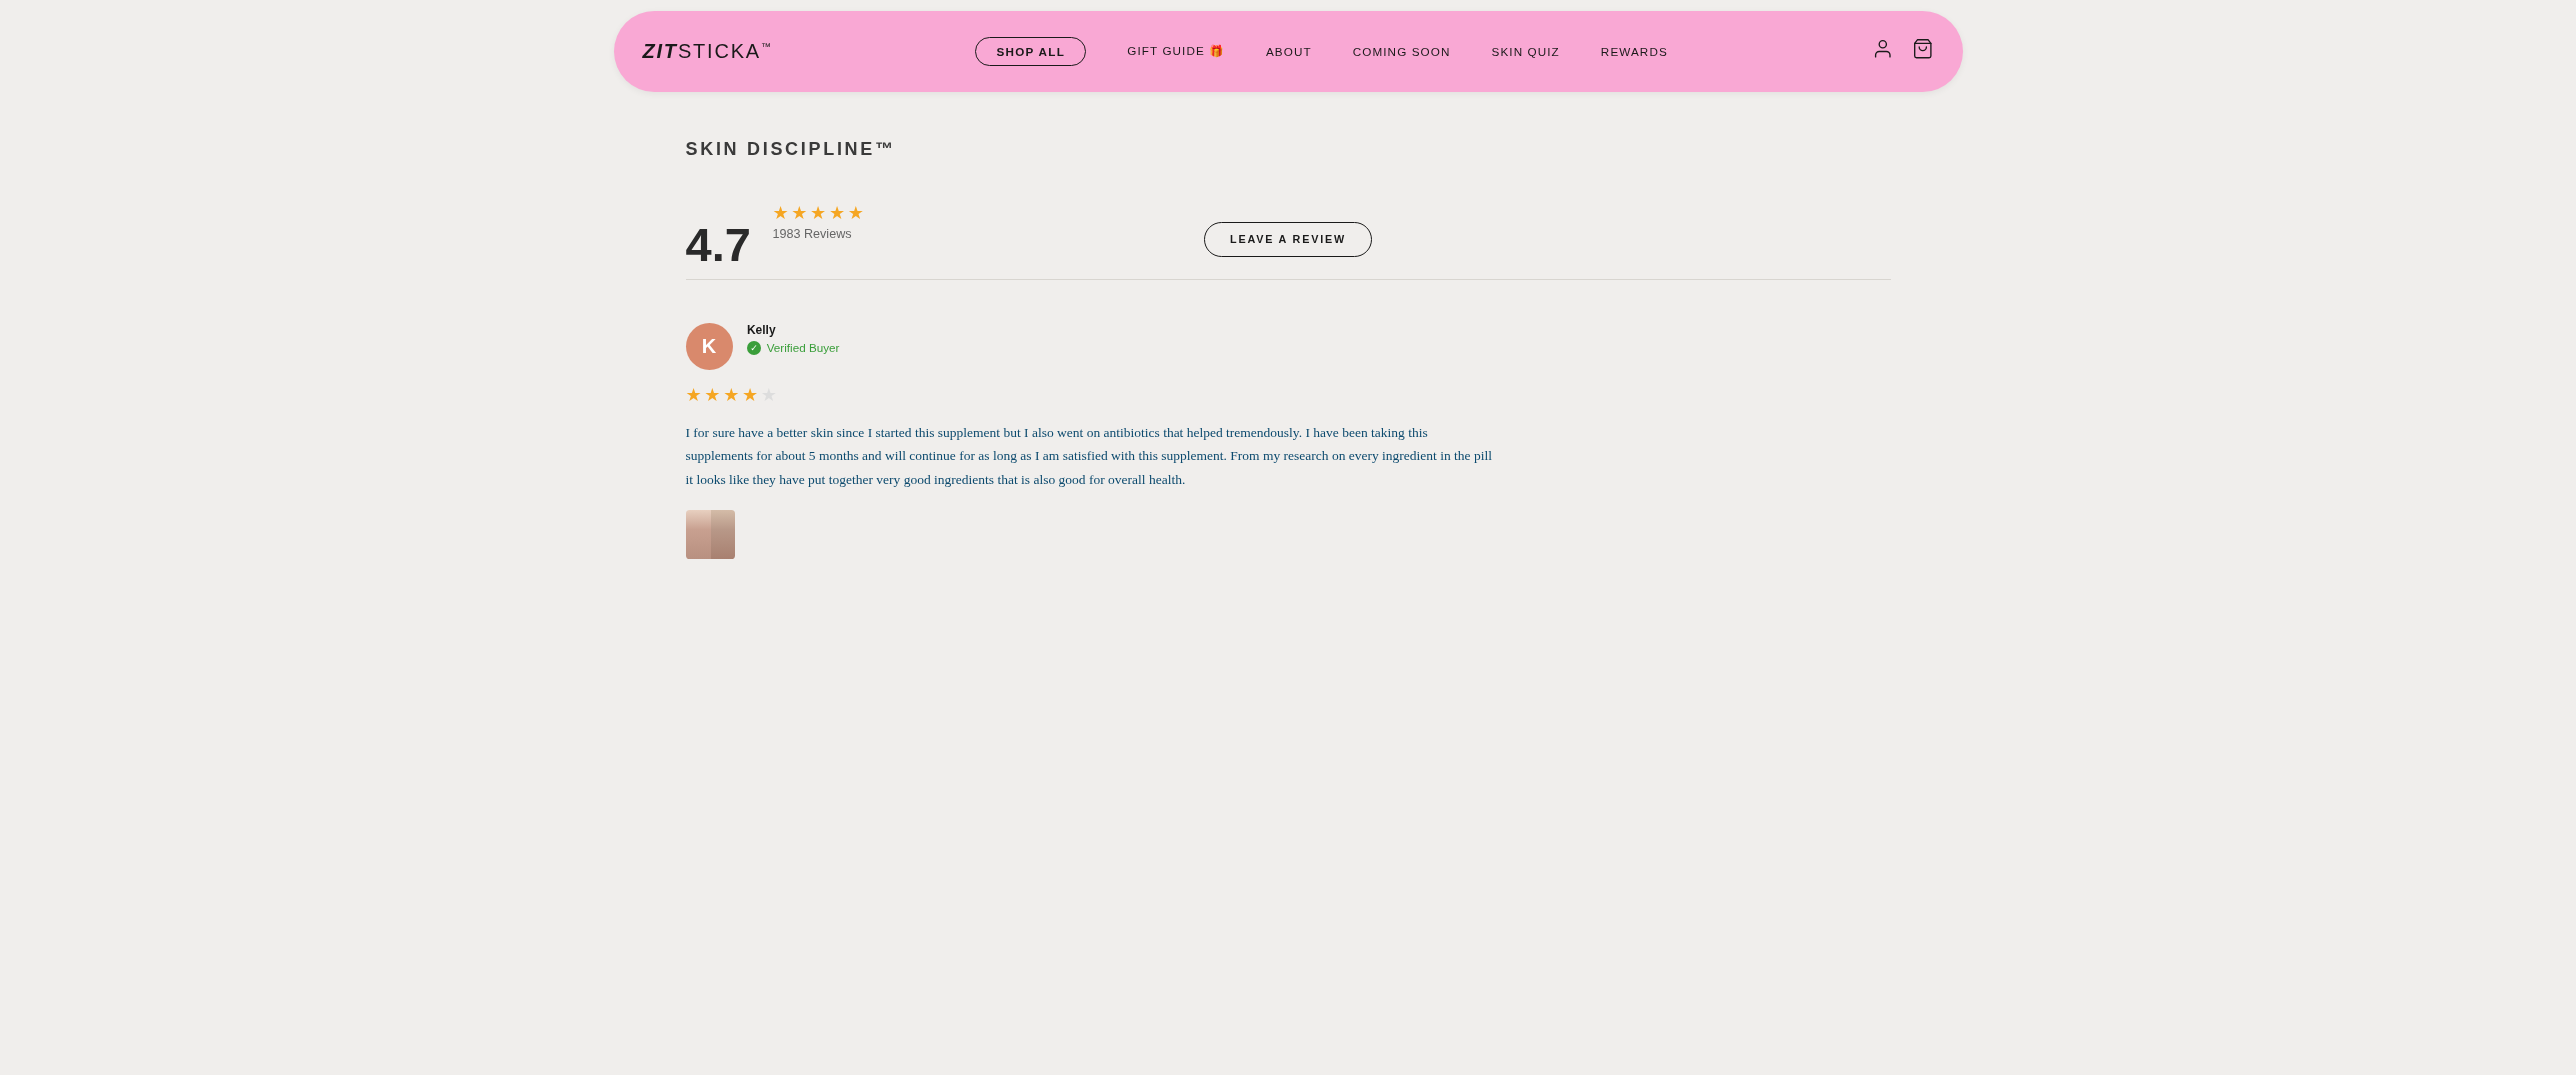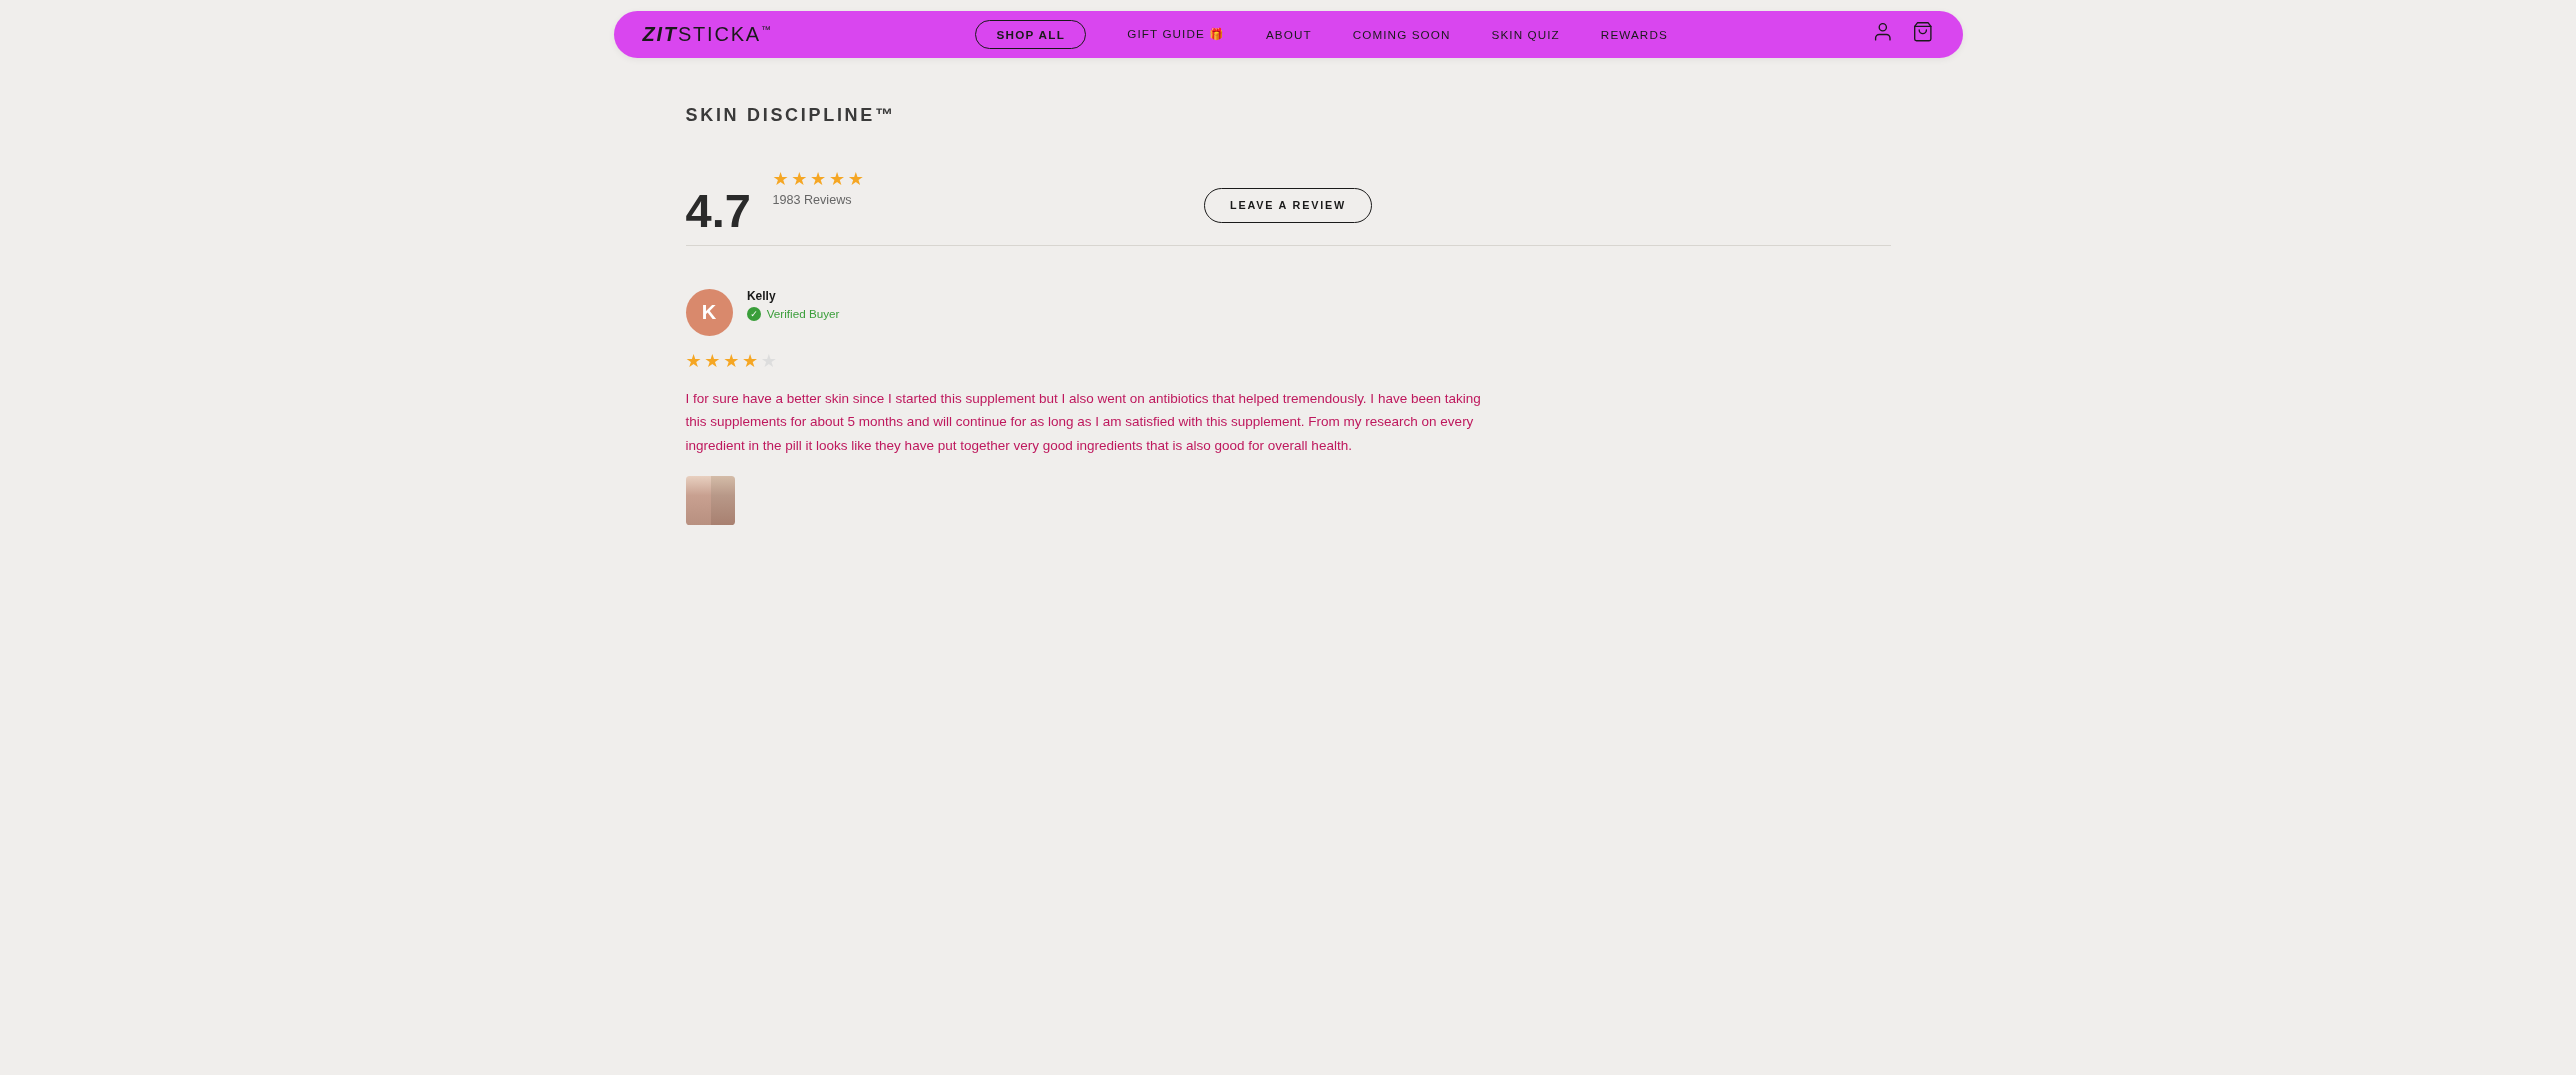--- a/index.html
+++ b/index.html
@@ -13,23 +13,23 @@
       font-family: -apple-system, BlinkMacSystemFont, 'Segoe UI', Helvetica, Arial, sans-serif;
       min-height: 100vh;
     }
 
     .header-wrapper {
       padding: 10.8px 18px;
       background: #f0eeec;
     }
 
     .header {
-      background: #d946ef;
+      background: #f9a8d4;
       border-radius: 45px;
-      padding: 9px 29px;
+      padding: 26px 29px;
       display: flex;
       align-items: center;
       justify-content: space-between;
       box-shadow: 0 1.8px 7.2px rgba(0,0,0,0.06);
       max-width: 1349px;
       margin: 0 auto;
     }
 
     .logo {
       font-size: 20px;
@@ -237,24 +237,25 @@
       font-size: 18px;
       color: #f5a623;
     }
 
     .review-star.empty {
       color: #ddd;
     }
 
     .review-text {
       font-size: 13.5px;
-      color: #be185d;
+      color: #0c4a6e;
       line-height: 1.75;
       max-width: 809px;
       margin-bottom: 18px;
+      font-family: Liberation Serif, serif;
     }
 
     .review-images {
       display: flex;
       gap: 3.6px;
     }
 
     .combined-photo {
       width: 49px;
       height: 49px;

